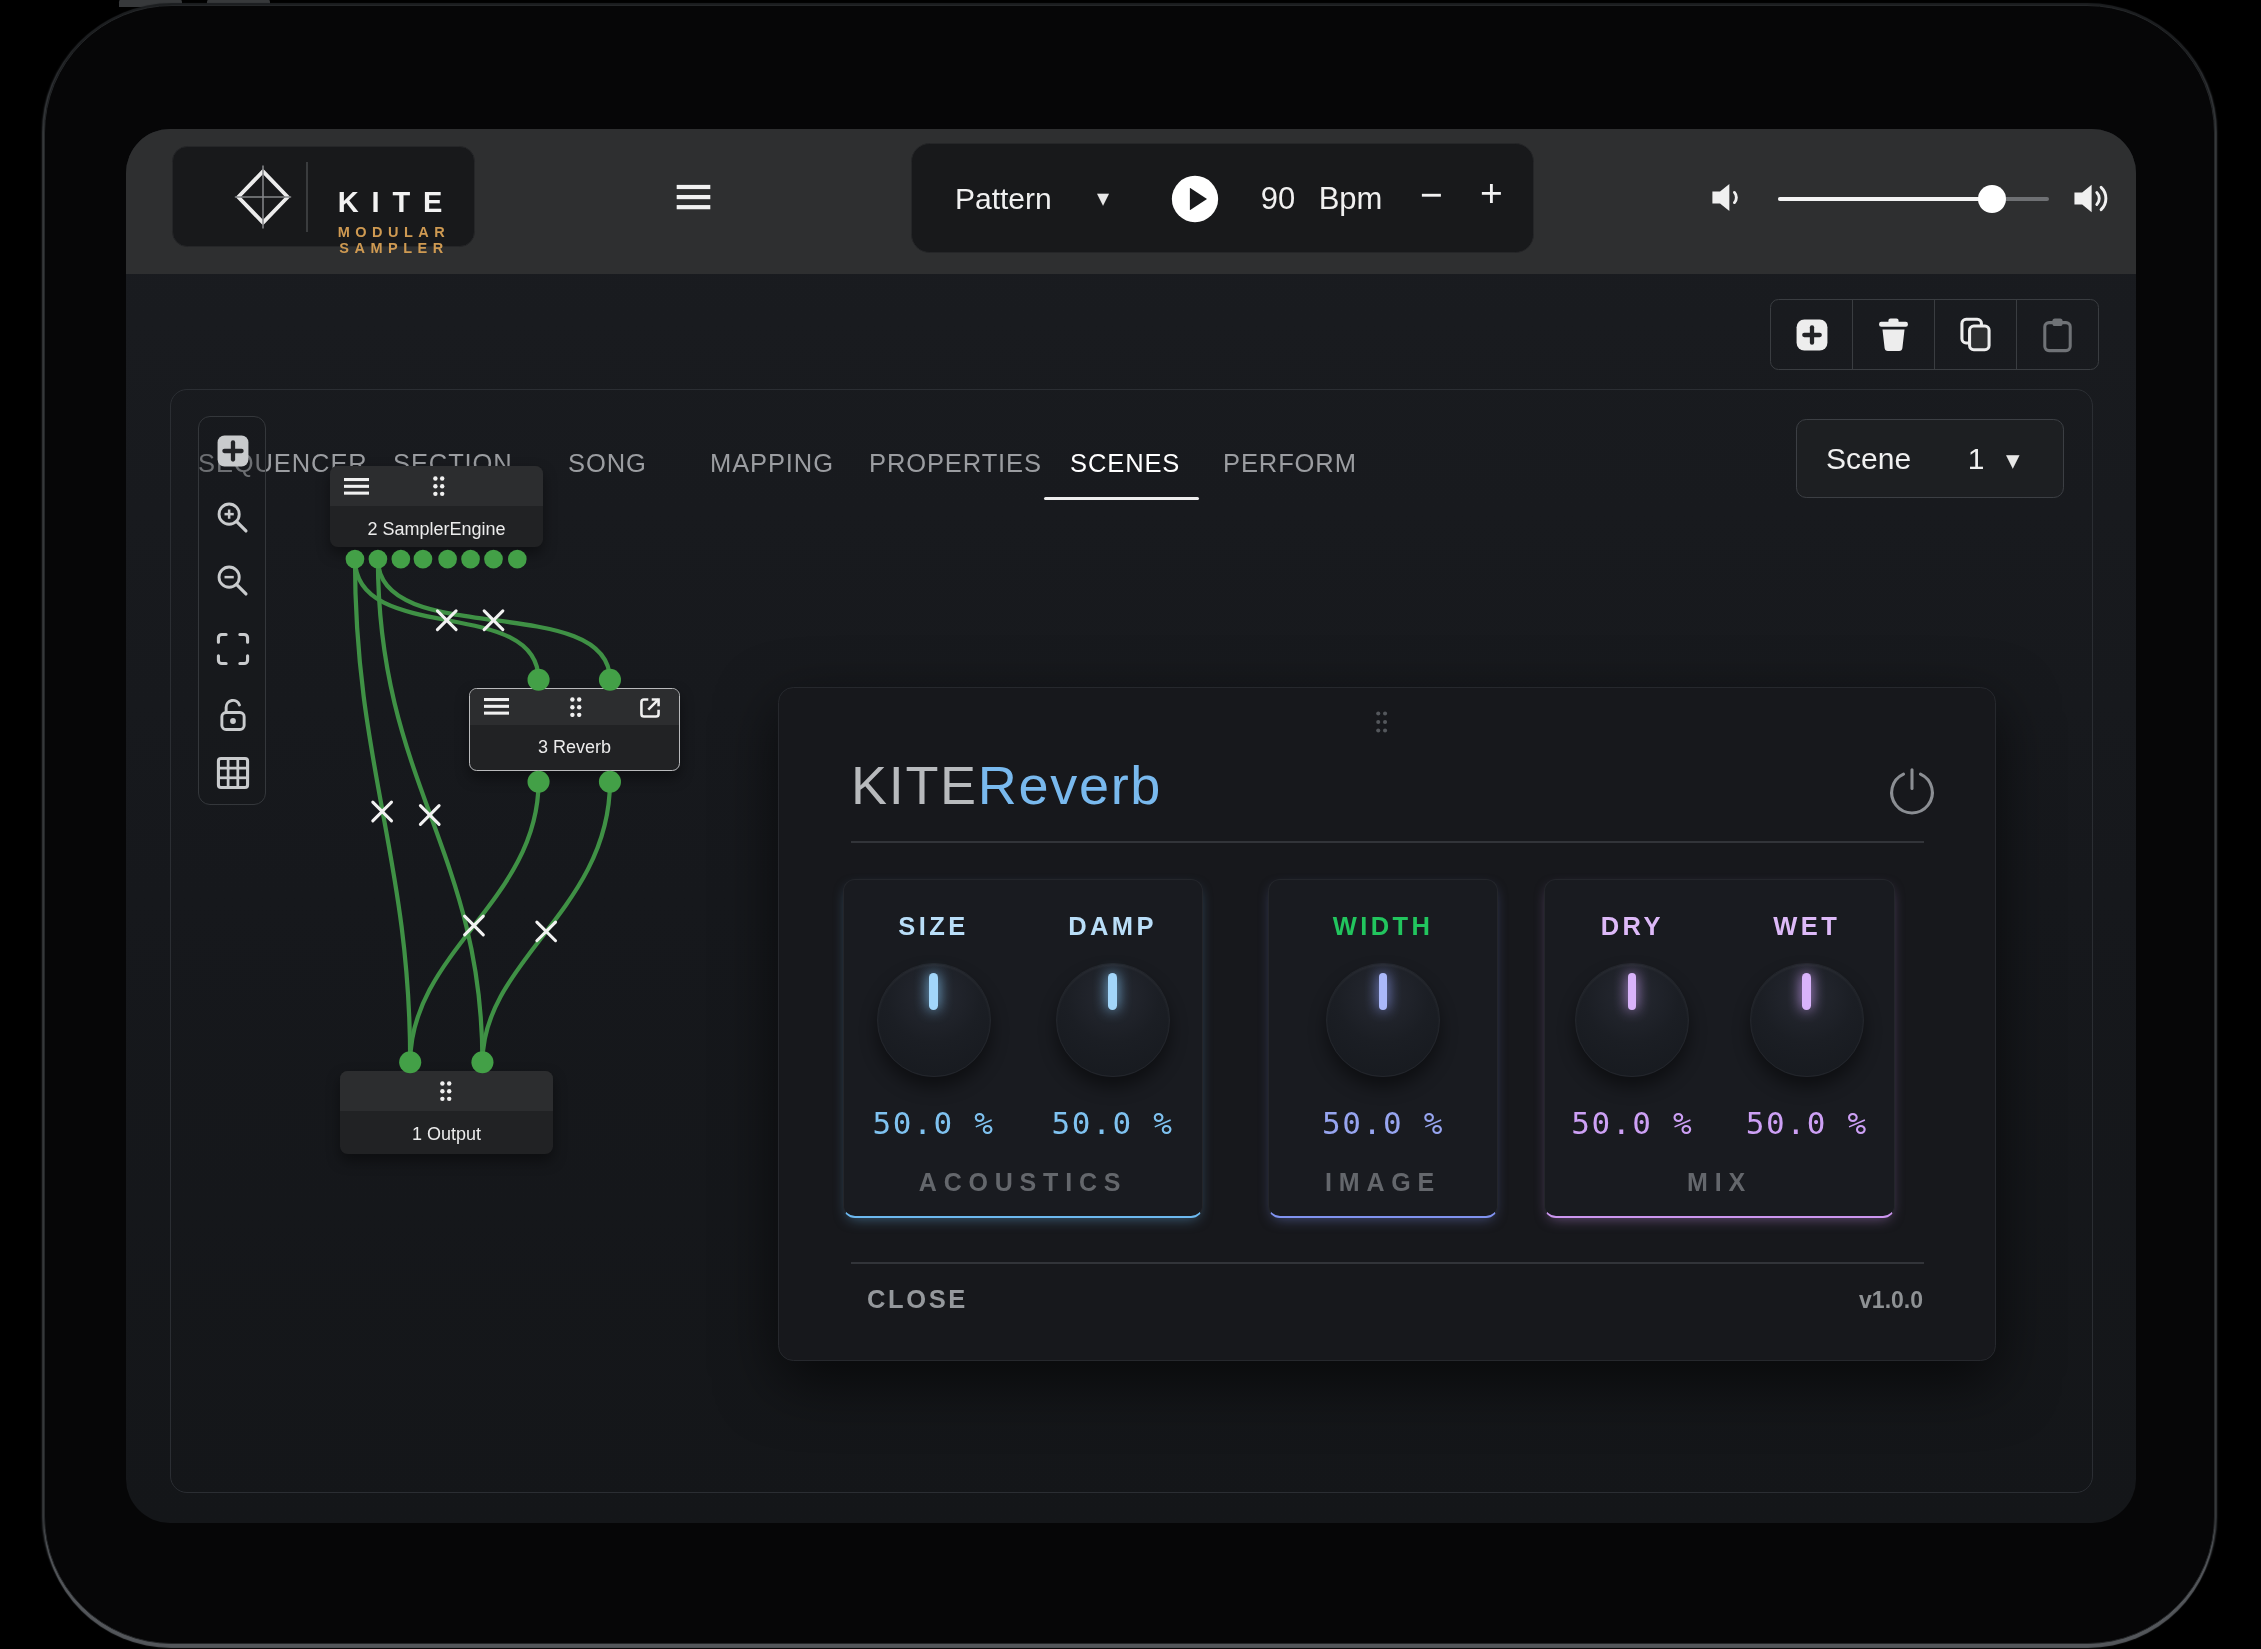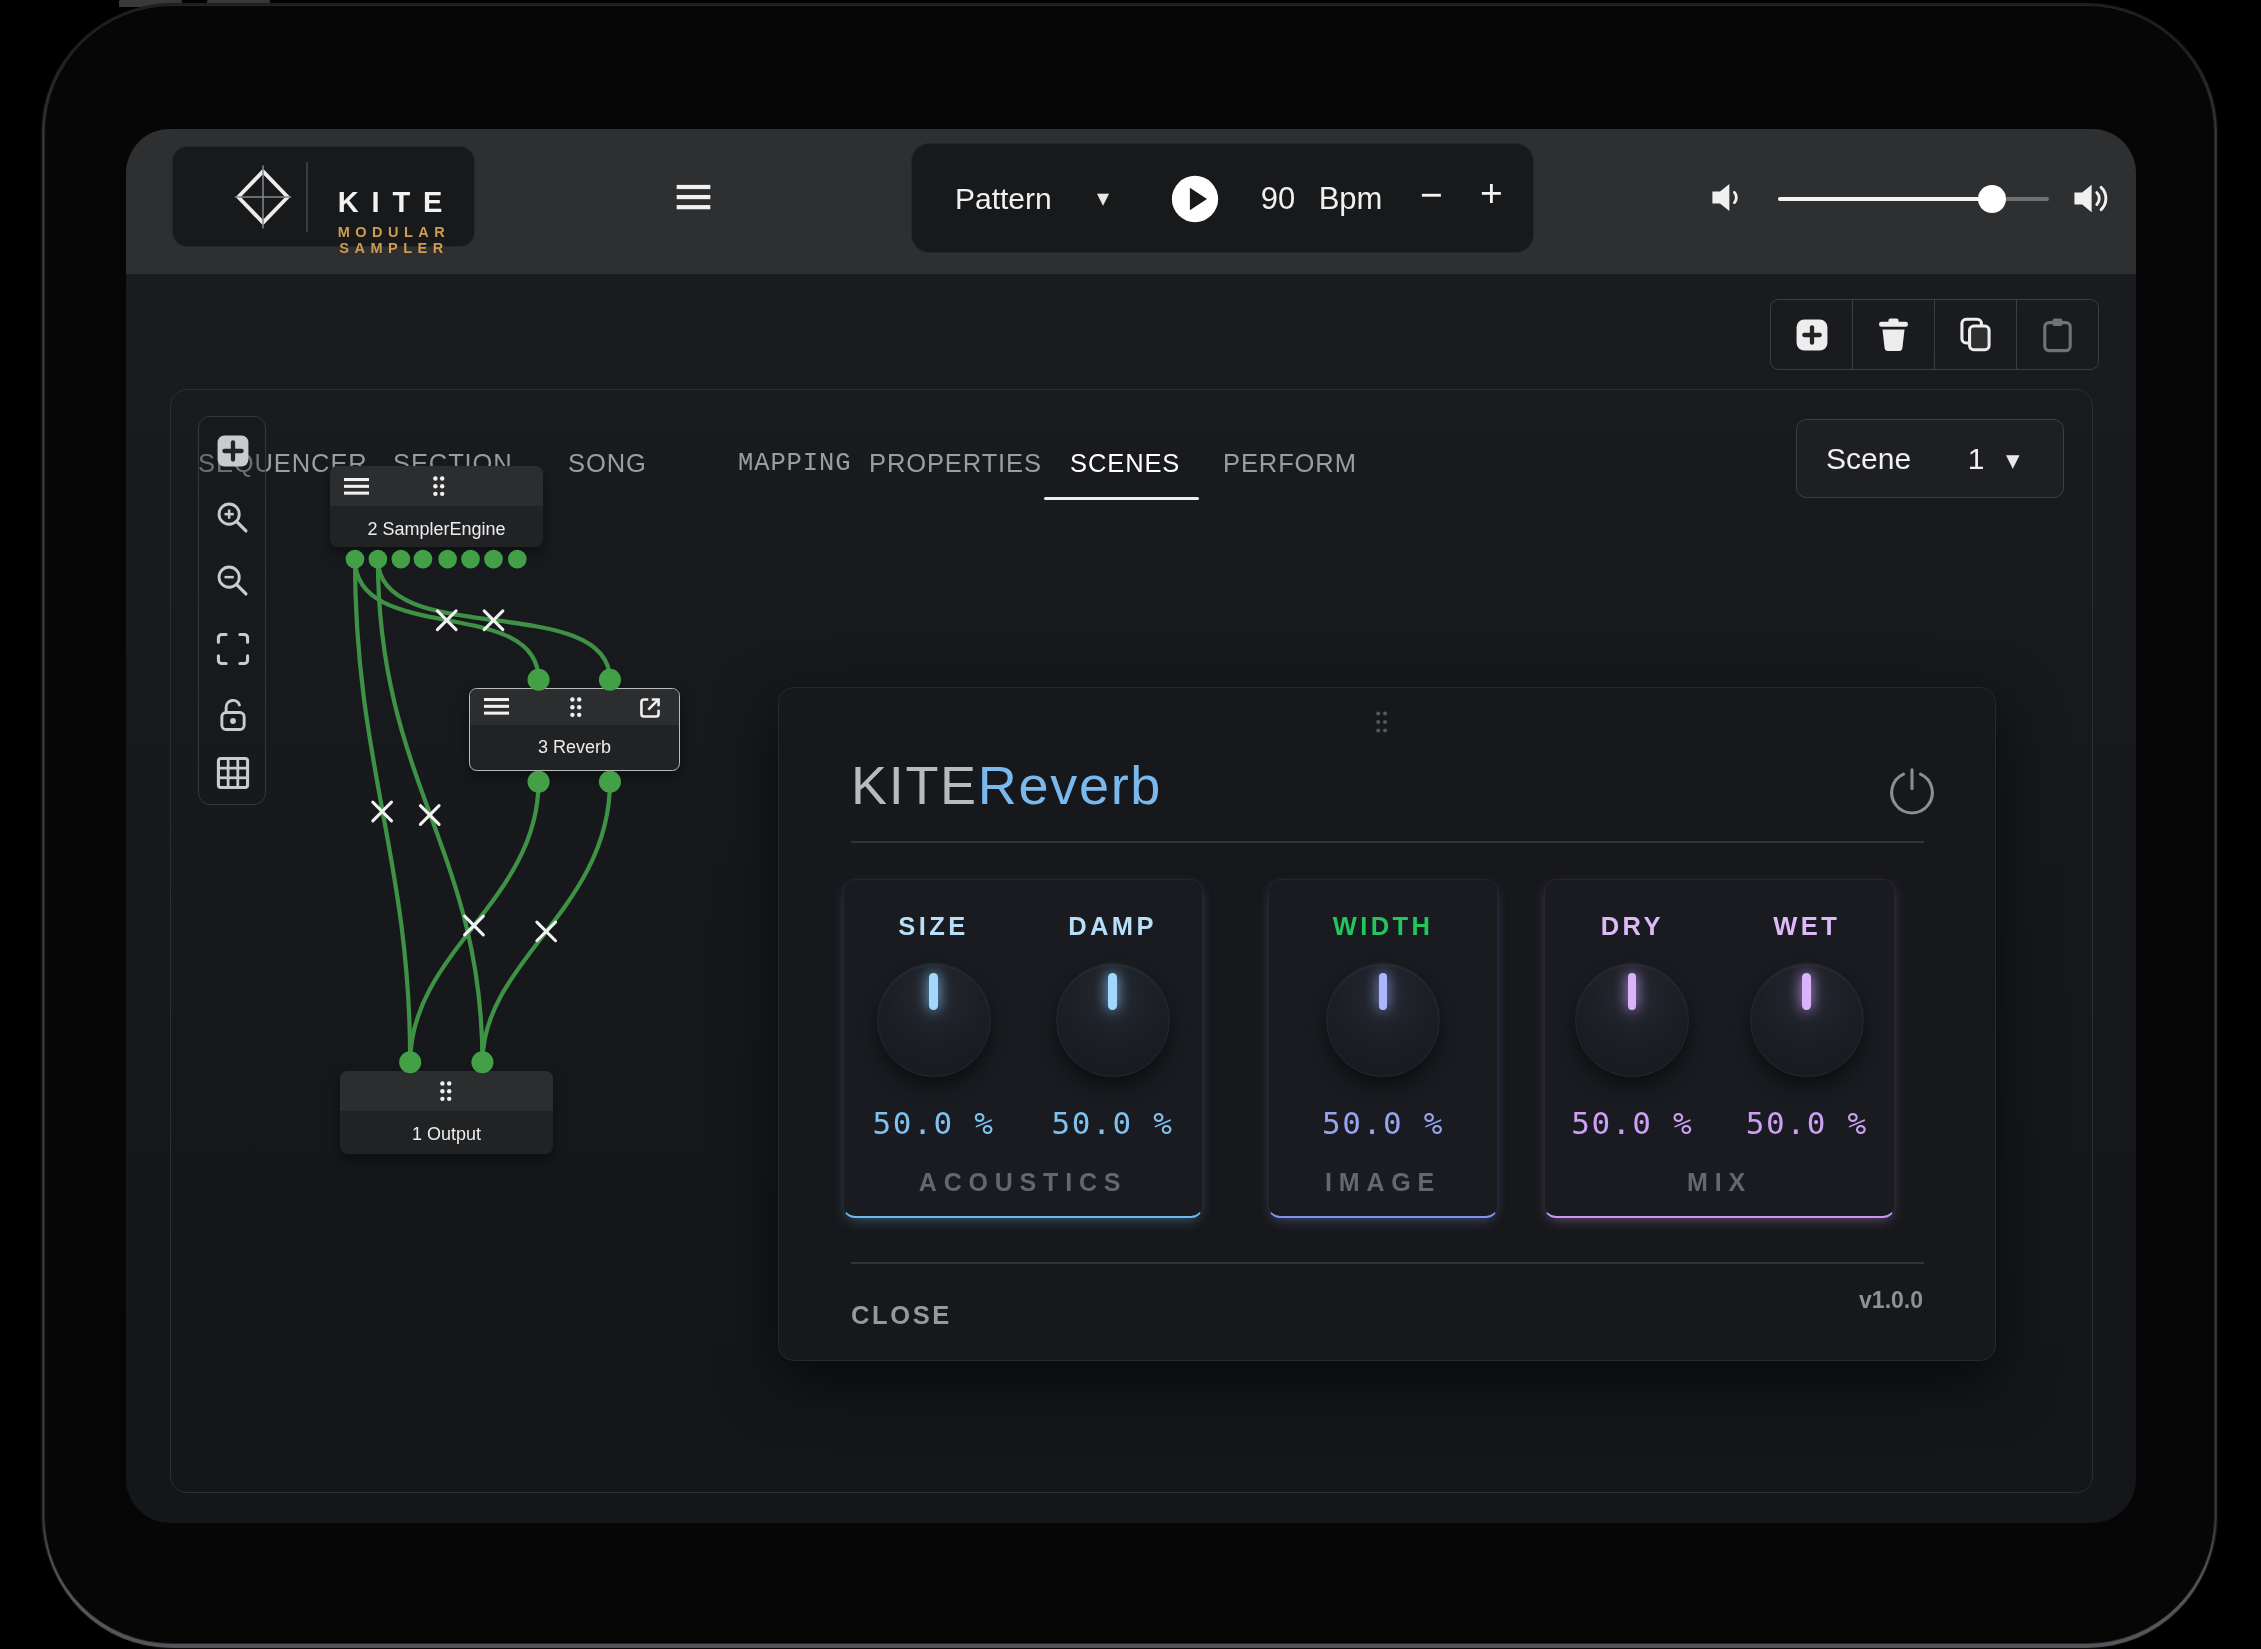--- a/index.html
+++ b/index.html
@@ -115,21 +115,21 @@
     <svg class="abs" style="left:1945px;top:48px;" width="43" height="43" viewBox="0 0 50 50">
       <polygon points="4,18 13,18 24,9 24,41 13,32 4,32" fill="#f0f0f0"></polygon>
       <path d="M30,18 A10,10 0 0 1 30,32" fill="none" stroke="#f0f0f0" stroke-width="3.4" stroke-linecap="round"></path>
       <path d="M35,12 A18,18 0 0 1 35,38" fill="none" stroke="#f0f0f0" stroke-width="3.4" stroke-linecap="round"></path>
     </svg>
   </div>
 
   <div class="abs tab" style="left:72px;top:320px;">SEQUENCER</div>
   <div class="abs tab" style="left:267px;top:320px;">SECTION</div>
   <div class="abs tab" style="left:442px;top:320px;">SONG</div>
-  <div class="abs tab" style="left:612px;top:320px;font-family:Liberation Mono, monospace;">MAPPING</div>
+  <div class="abs tab" style="left:584px;top:320px;">MAPPING</div>
   <div class="abs tab" style="left:743px;top:320px;">PROPERTIES</div>
   <div class="abs tab active" style="left:944px;top:320px;">SCENES</div>
   <div class="abs tab" style="left:1097px;top:320px;">PERFORM</div>
   <div class="abs tab-underline" style="left:918px;top:368px;width:155px;height:3.4px;"></div>
 
   <div class="abs act-group" style="left:1644px;top:170px;">
     <div class="act-btn">
       <svg width="36" height="36" viewBox="0 0 42 42">
         <rect x="3" y="3" width="36" height="36" rx="9" fill="#ededed"></rect>
         <line x1="21" y1="12" x2="21" y2="30" stroke="#222326" stroke-width="5" stroke-linecap="round"></line>
@@ -384,18 +384,18 @@
         <div class="knob-label">WET</div>
         <div class="knob">
             <div class="knob-pointer"></div>
           </div>
         <div class="knob-value">50.0 %</div>
       </div>
       <div class="group-name">MIX</div>
     </div>
 
     <div class="abs divider" style="left:72px;top:574px;width:1073px;"></div>
-    <div class="abs close-lbl" style="left:72px;top:597px;margin-top:16px;">CLOSE</div>
+    <div class="abs close-lbl" style="left:88px;top:597px;">CLOSE</div>
     <div class="abs version-lbl" style="right:72px;top:599px;">v1.0.0</div>
   </div>
 
 </div>
 
 
 </body></html>

